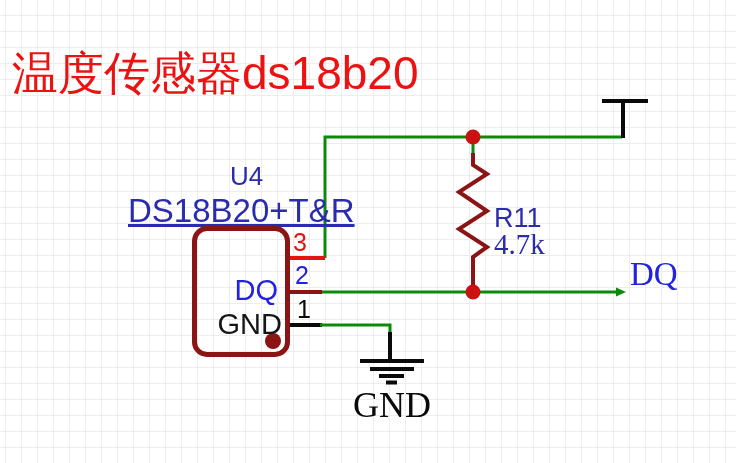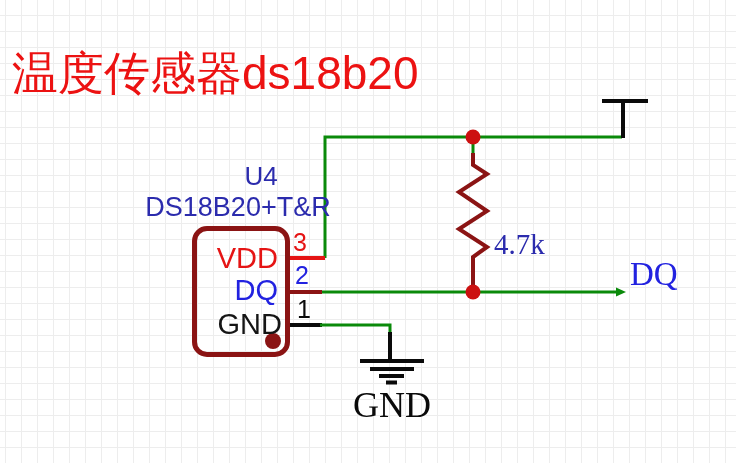--- a/index.html
+++ b/index.html
@@ -33,22 +33,22 @@
     left:12px;top:48px;
     font-size:46px;line-height:1.1;
     color:var(--title-red);
     letter-spacing:0px;
   }
   .serif{font-family:"Liberation Serif","DejaVu Serif",serif;}
   .vcc-label{left:564px;top:51px;width:152px;text-align:center;font-size:31px;color:var(--black);}
   .gnd-label{left:346px;top:384px;width:92px;text-align:center;font-size:36px;color:var(--black);}
   .dq-net-label{left:630px;top:256px;font-size:33px;color:var(--blue);}
   .designator{color:var(--navy);}
-  .u4{left:230px;top:161px;width:62px;text-align:center;font-size:26px;}
-  .part-number{left:128px;top:192px;width:220px;text-align:center;font-size:27px;}
+  .u4{left:230px;top:161px;width:62px;font-size:26px;}
+  .part-number{left:128px;top:192px;width:220px;text-align:center;font-size:33px;text-decoration:underline;}
   .r-des{left:494px;top:203px;font-size:27px;}
   .r-val{left:494px;top:228px;font-size:29px;font-family:Liberation Serif, serif;}
   .component-body{
     left:192px;top:226px;width:98px;height:131px;
     border:5px solid var(--maroon);
     border-radius:15px;
     background:transparent;
   }
   .pin-name{width:76px;text-align:right;font-size:29px;}
   .pin-vdd{left:202px;top:242px;color:var(--red);}
@@ -105,23 +105,23 @@
 
   <div class="abs serif dq-net-label">DQ</div>
 
   <div class="abs designator u4">U4</div>
   <div class="abs designator part-number">DS18B20+T&amp;R</div>
   <div class="abs component-body"></div>
   <svg class="wires" width="736" height="463" viewBox="0 0 736 463">
     <circle class="dot-maroon" cx="273" cy="341" r="8"></circle>
   </svg>
 
-  <div class="abs pin-name pin-vdd">VDD</div>
   <div class="abs pin-name pin-dq">DQ</div>
   <div class="abs pin-name pin-gnd">GND</div>
 
   <div class="abs pin-number pn-3">3</div>
   <div class="abs pin-number pn-2">2</div>
   <div class="abs pin-number pn-1">1</div>
 
+  <div class="abs designator r-des">R11</div>
   <div class="abs designator r-val">4.7k</div>
 
 </div>
 
 </body></html>

